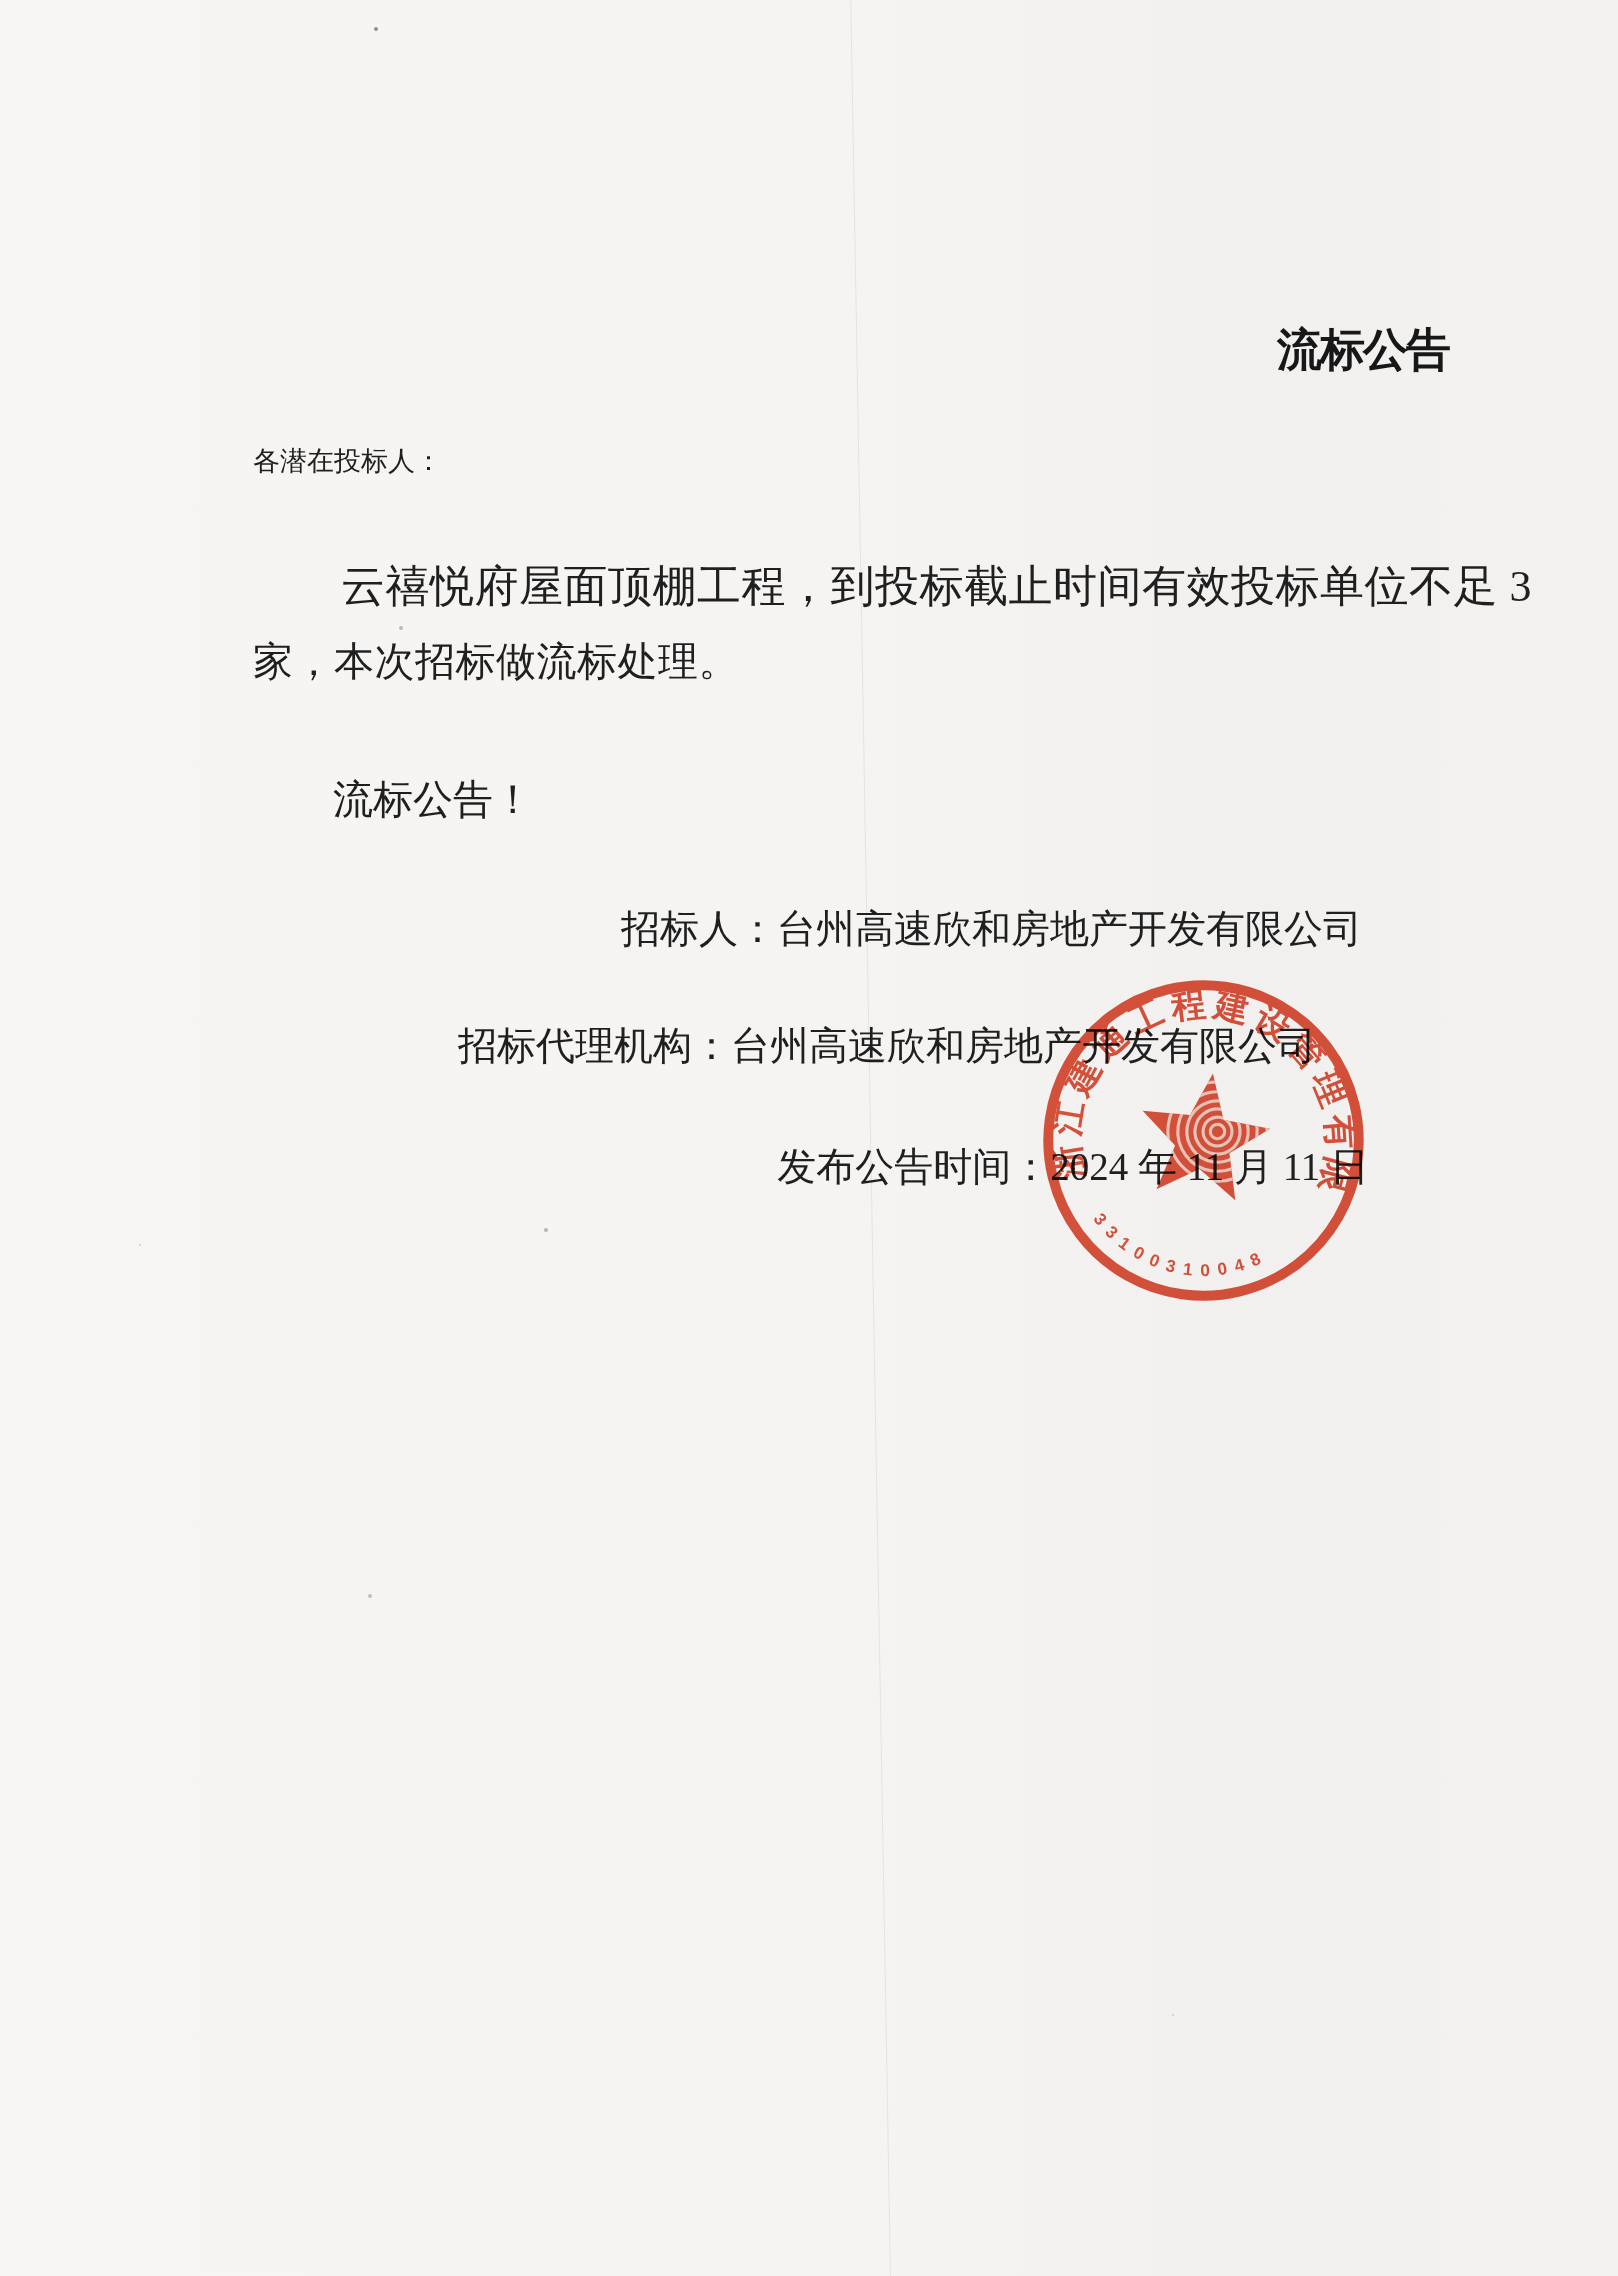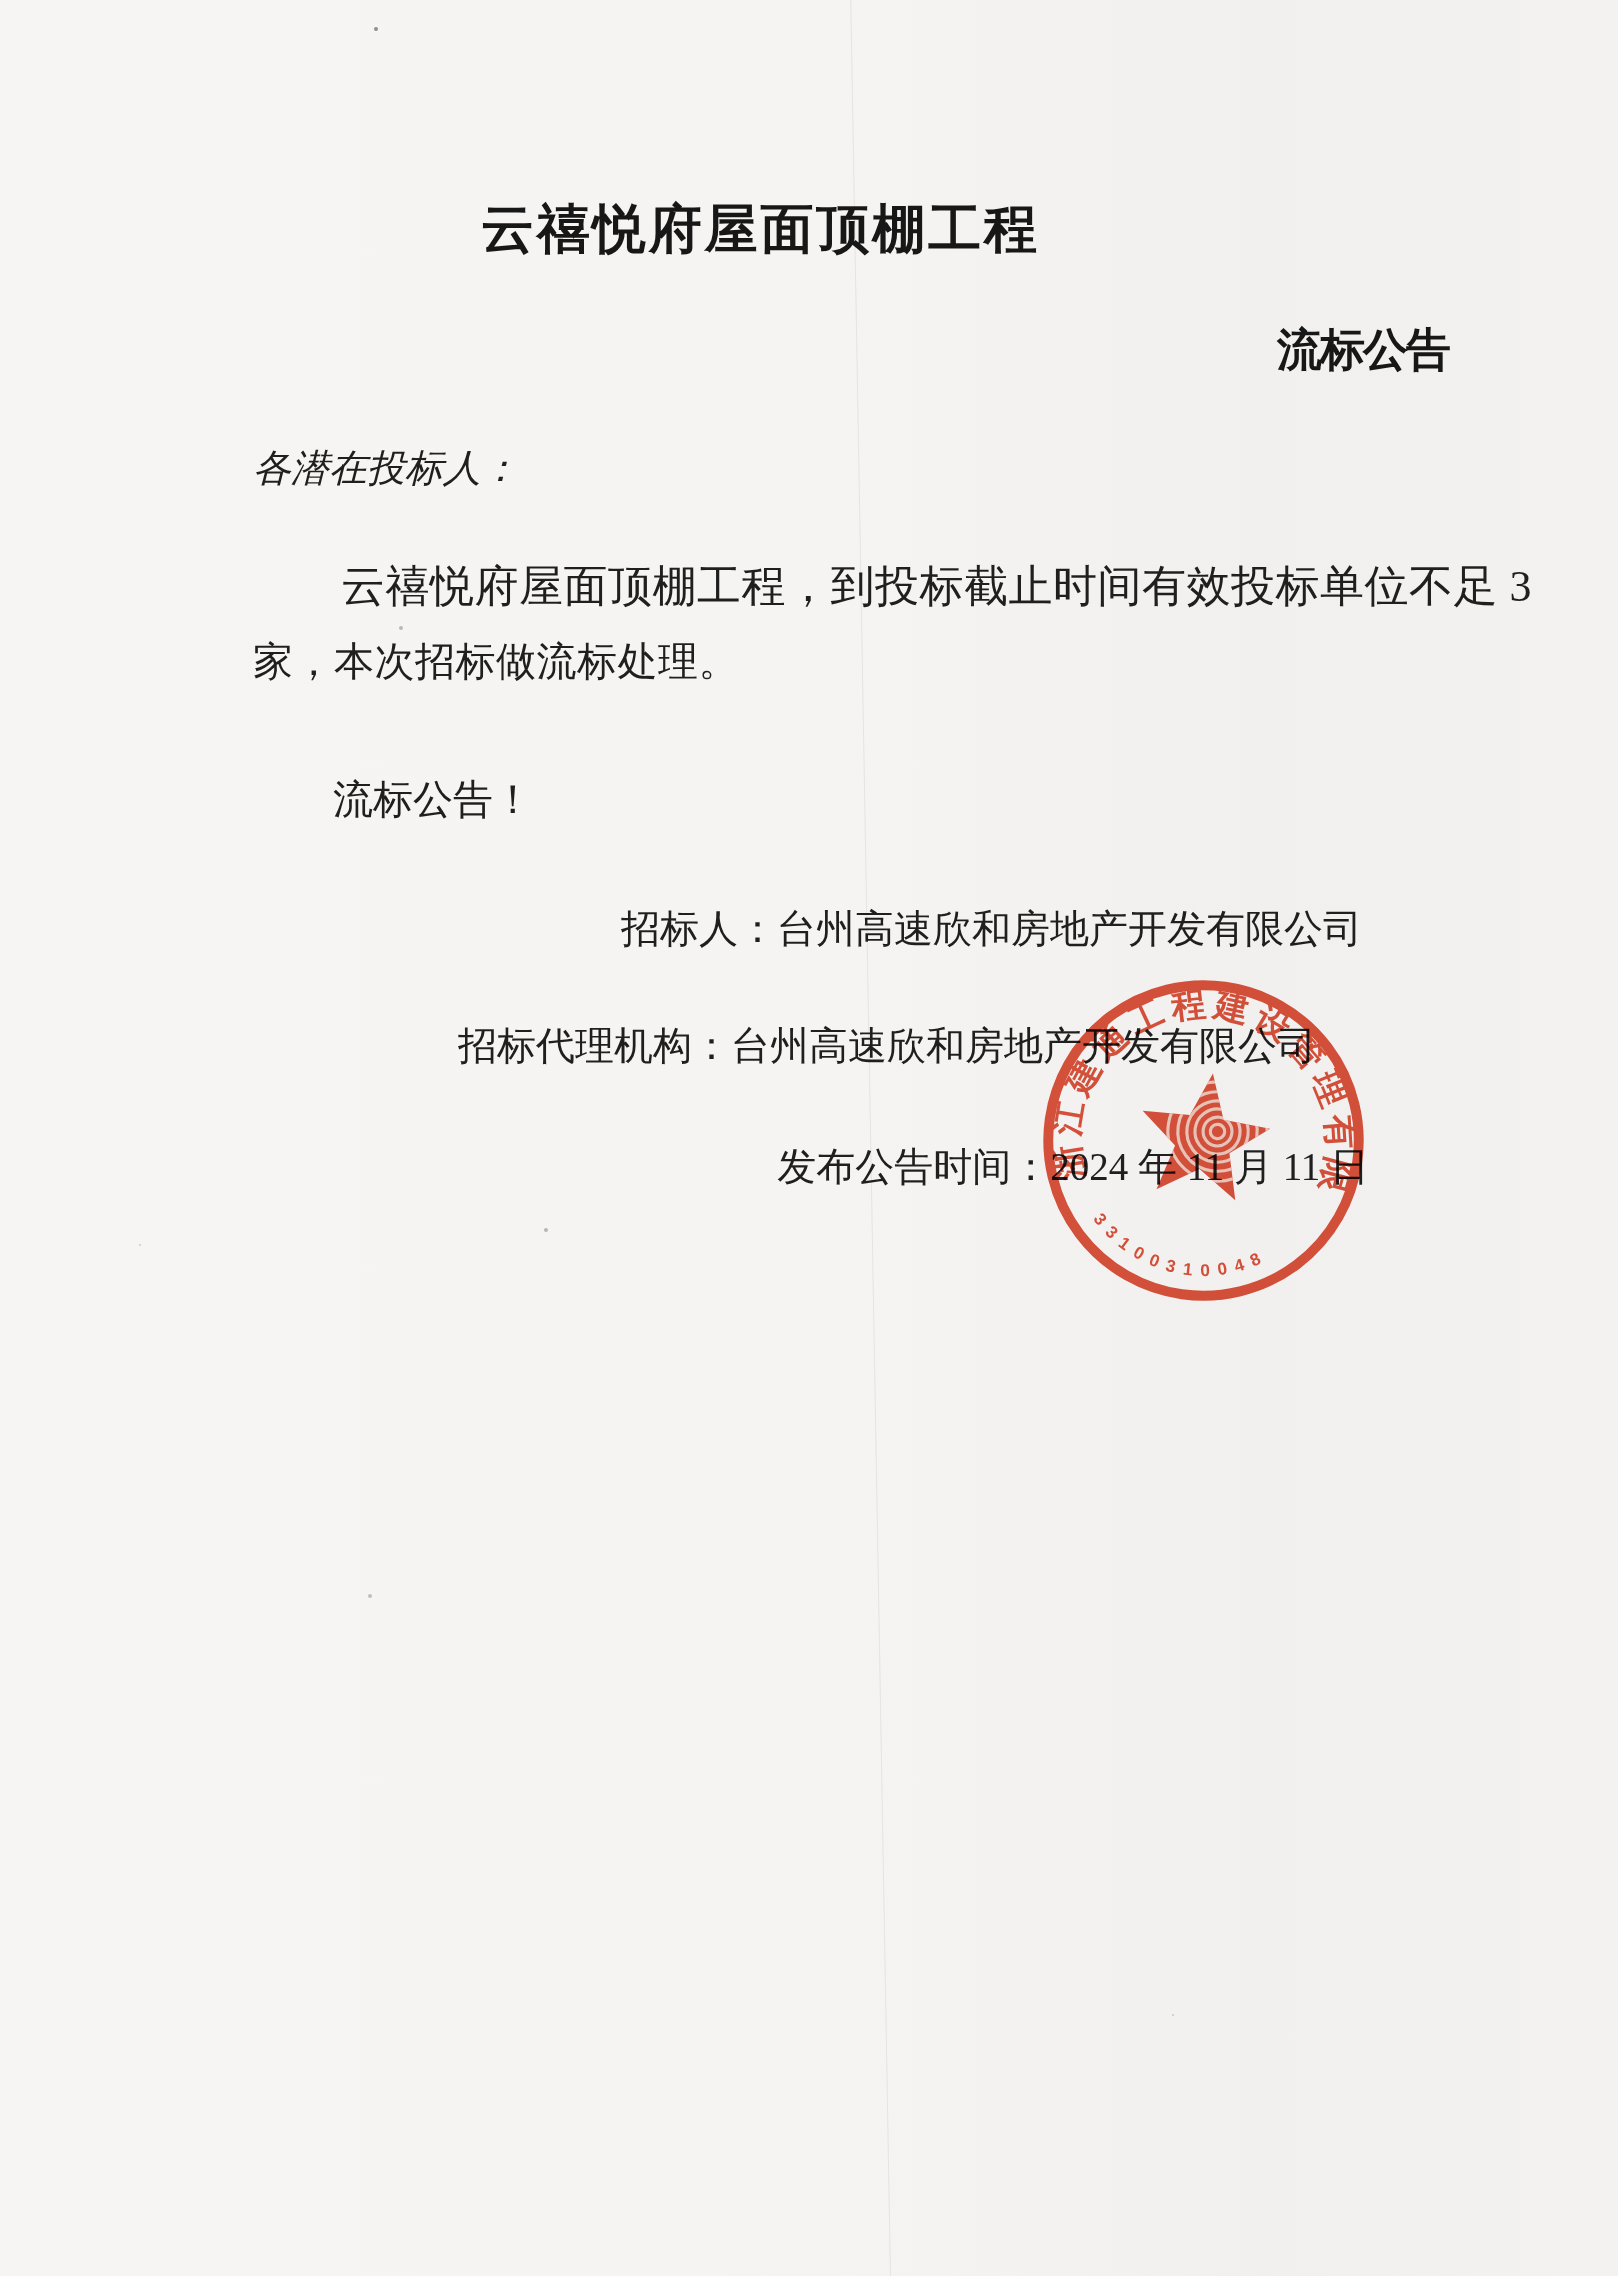--- a/index.html
+++ b/index.html
@@ -48,21 +48,21 @@
     letter-spacing: 2.9px;
     color: #171717;
   }
   .title2 {
     top: 320px; left: 0; width: 1449px;
     text-align: right;
     font-size: 45px; font-weight: bold;
     letter-spacing: -2px;
     color: #171717;
   }
-  .salutation { top: 443px; left: 253px; font-size: 38px; font-style: italic; }
+  .salutation { top: 443px; left: 253px; font-size: 27px; }
   .body1 { top: 557px; left: 341px; font-size: 44px; letter-spacing: 0.5px; }
   .body2 { top: 634px; left: 253px; font-size: 40px; letter-spacing: 0.5px; }
   .closing { top: 772px; left: 333px; font-size: 40px; }
   .sig { font-size: 39px; text-align: left; }
   .sig1 { top: 902px;  right: 256px; }
   .sig2 { top: 1019px; right: 302px; }
   .sig3 { top: 1140px; right: 249px; }
   .stamp {
     position: absolute;
     left: 1023px; top: 960px;
@@ -85,21 +85,20 @@
   }
 </style>
 </head>
 <body>
 
 <div class="page">
 
   <div class="fold-line"></div>
   <div class="specks"></div>
 
-  <div class="line title1">云禧悦府屋面顶棚工程</div>
 
   <div class="line title2">流标公告</div>
 
   <div class="line salutation">各潜在投标人：</div>
 
   <div class="line body1">云禧悦府屋面顶棚工程，到投标截止时间有效投标单位不足 3</div>
 
   <div class="line body2">家，本次招标做流标处理。</div>
 
   <div class="line closing">流标公告！</div>

